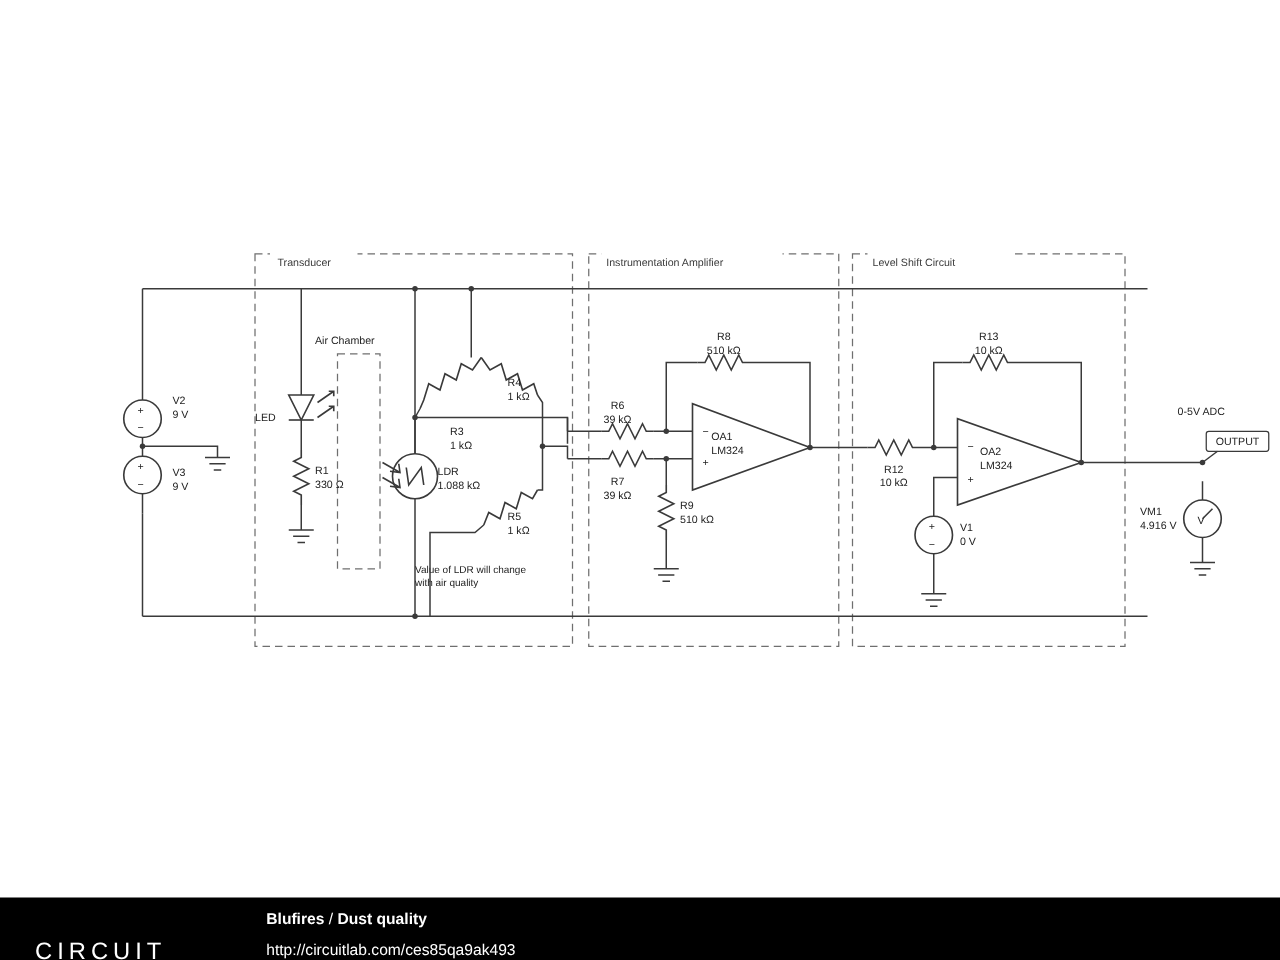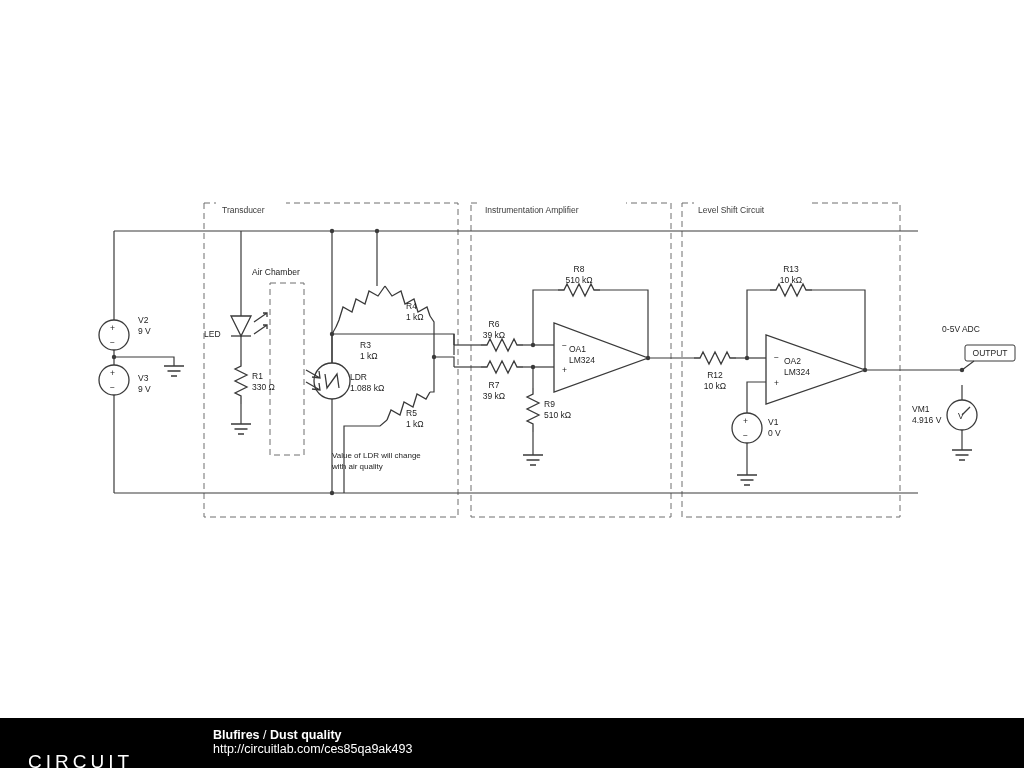--- a/index.html
+++ b/index.html
@@ -25,21 +25,21 @@
   #footer .logo{
     position:absolute;left:28px;top:5px;color:#fff;
   }
   #footer .logo .l1{font-size:19px;letter-spacing:4px;font-family:Liberation Sans, sans-serif;margin-top:28px;}
   #footer .logo .l2{font-size:15px;letter-spacing:4px;font-family:"Liberation Sans", sans-serif;margin-top:1px;}
   #footer .meta{position:absolute;left:213px;top:10px;color:#fff;}
   #footer .meta .line1{font-size:12.5px;}
   #footer .meta .line1 .user{font-weight:bold;}
   #footer .meta .line1 .sep{font-style:normal;font-weight:normal;}
   #footer .meta .line1 .proj{font-weight:bold;}
-  #footer .meta .line2{font-size:12.5px;margin-top:0;}
+  #footer .meta .line2{font-size:12.5px;margin-top:11px;}
   .output-box{
     fill:#ffffff;stroke:#3a3a3a;stroke-width:1;
   }
 </style>
 </head>
 <body>
 
 <div id="canvas">
 <svg width="1024" height="768" viewBox="0 0 1024 768" xmlns="http://www.w3.org/2000/svg">
 

